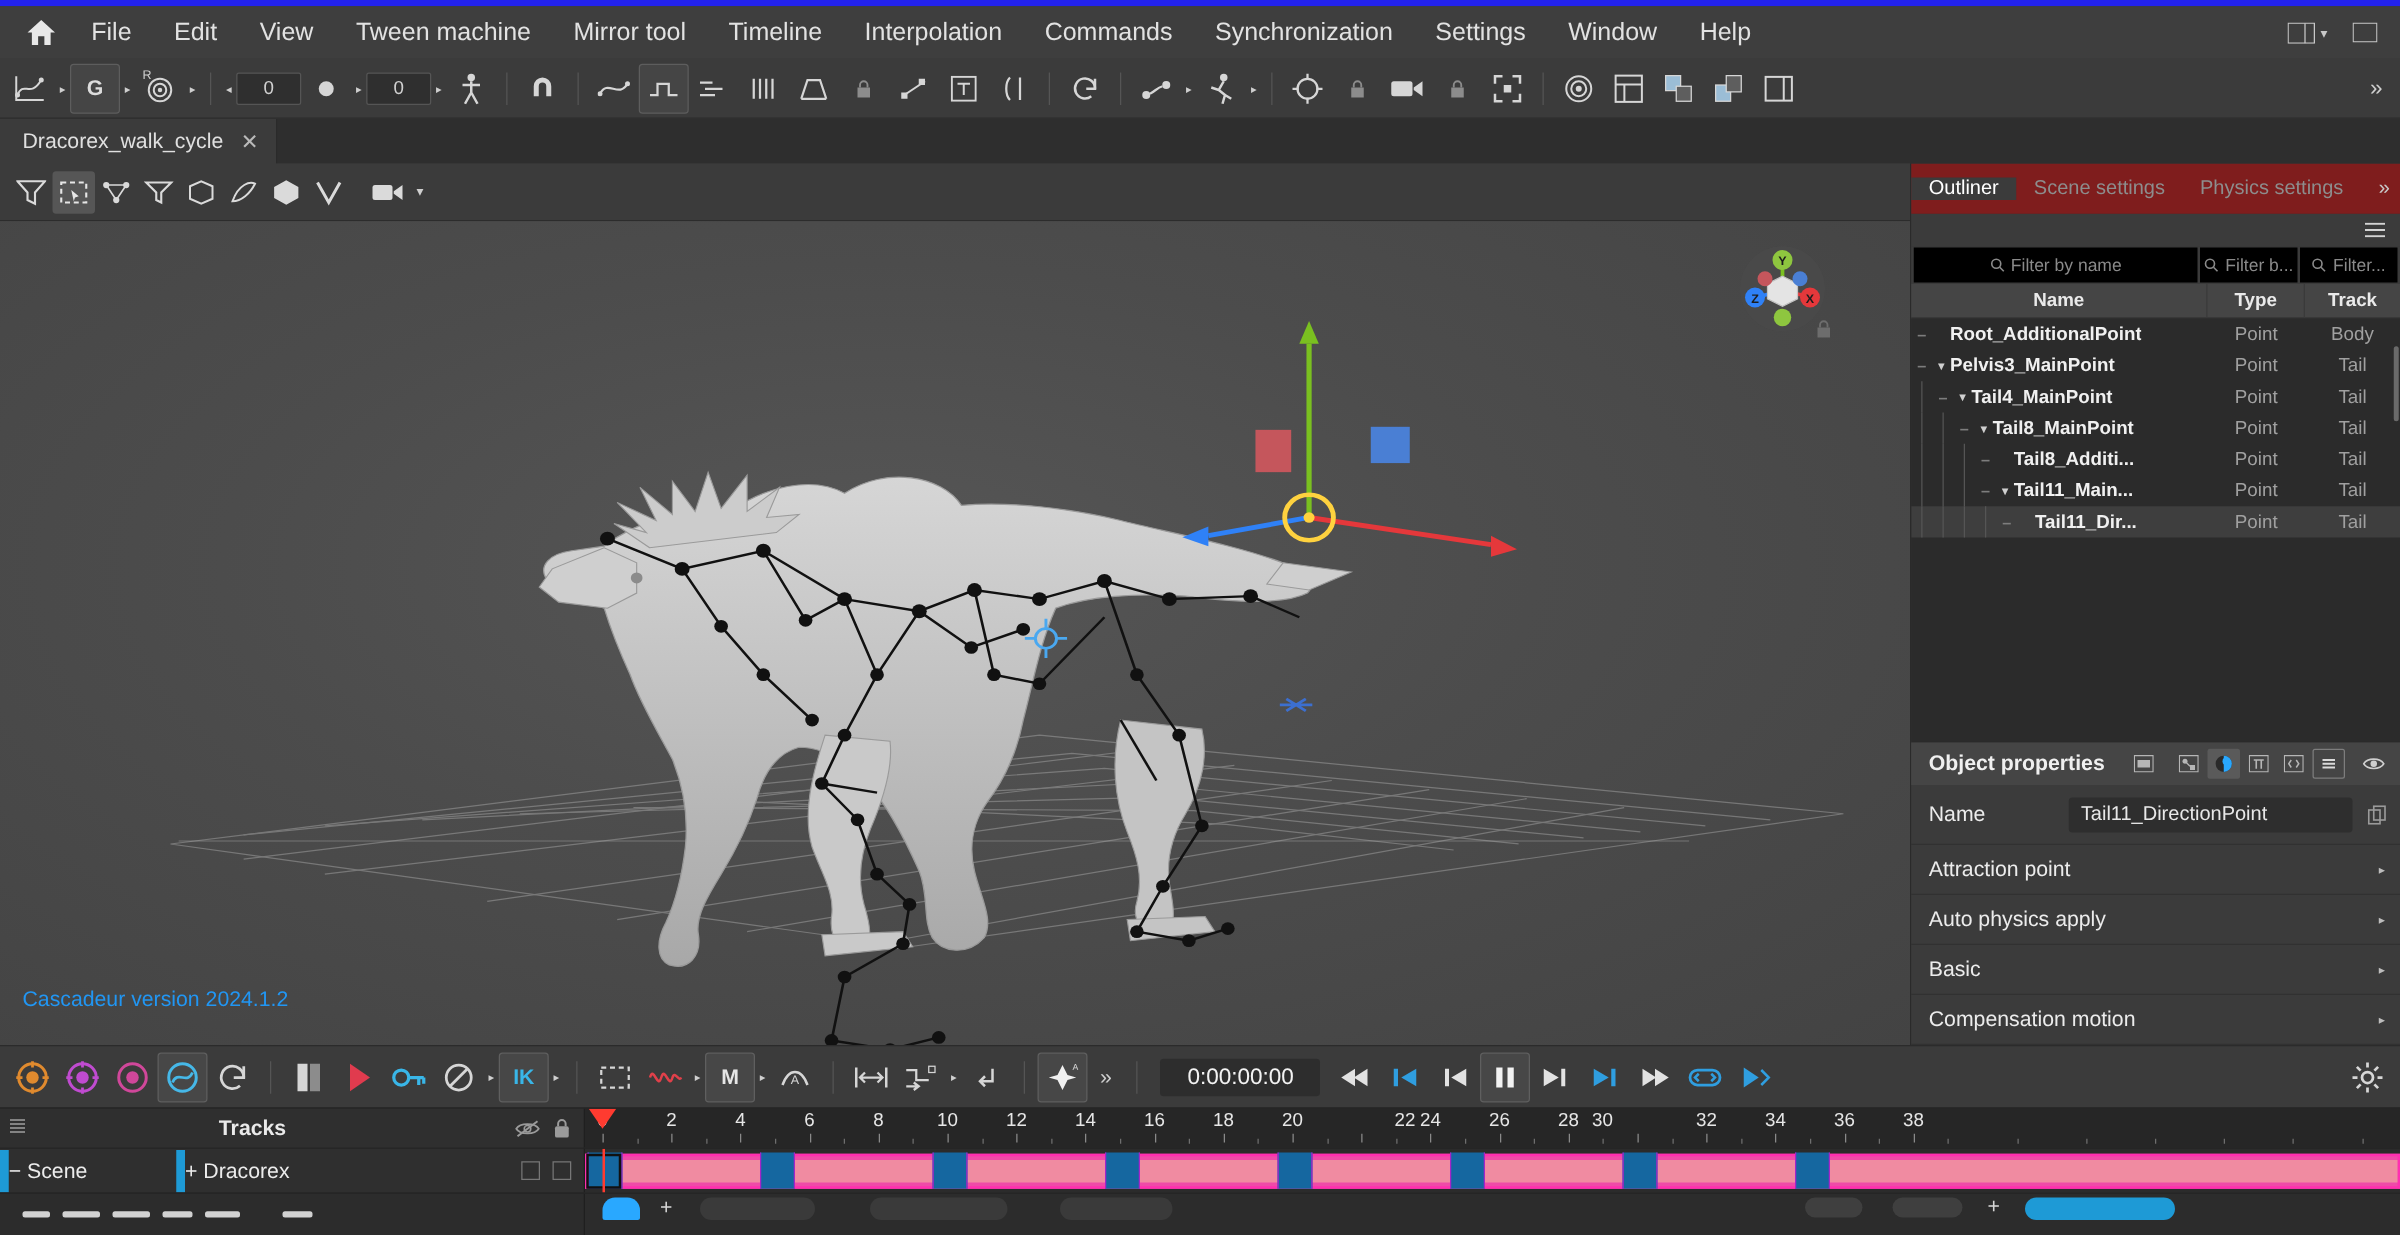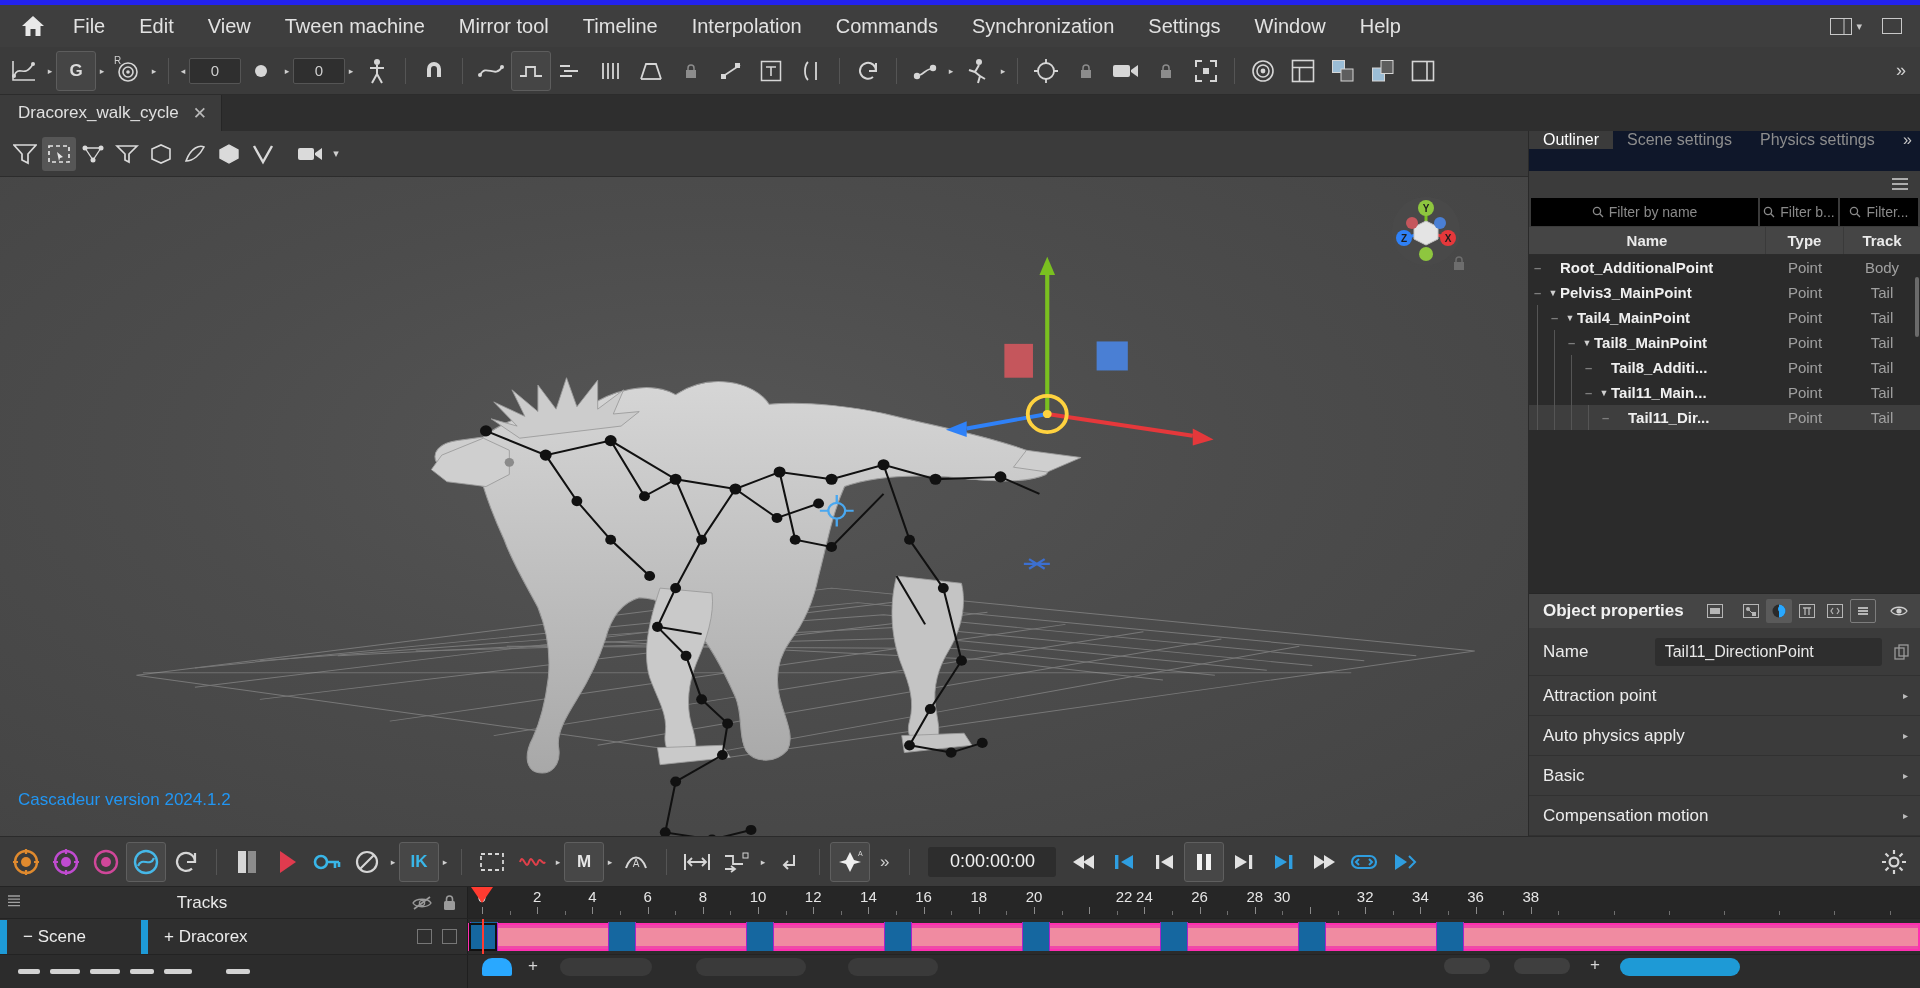--- a/index.html
+++ b/index.html
@@ -55,21 +55,21 @@
   .vtb.sel { background:#565656; }
   .vp { flex:1 1 auto; position:relative; overflow:hidden;
         background:radial-gradient(ellipse at 46% 42%, #565656 0%, #4c4c4c 45%, #434343 100%); }
   .version { position:absolute; left:18px; bottom:26px; color:#2196f3; font-size:17px; }
   .gizmo { position:absolute; right:66px; top:18px; width:72px; height:72px; }
   .gizmo-lock { position:absolute; right:62px; top:78px; font-size:12px; color:#6d6d6d; }
 
   
   .right-dock { flex:0 0 392px; background:#373737; display:flex; flex-direction:column;
                 border-left:1px solid #2a2a2a; min-width:0; }
-  .dock-tabs { flex:0 0 40px; background:#0f172a; display:flex; align-items:flex-start;
+  .dock-tabs { flex:0 0 40px; background:#7f1d1d; display:flex; align-items:center;
                position:relative; }
   .dock-tab { padding:0 14px; display:flex; align-items:center; font-size:16px; color:#8d8d8d;
               cursor:pointer; white-space:nowrap; }
   .dock-tab.active { background:#3b3b3b; color:#fff; }
   .dock-more { margin-left:auto; padding:0 8px; display:flex; align-items:center;
                font-size:16px; color:#c8c8c8; cursor:pointer; }
   .dock-hamb { flex:0 0 26px; background:#3b3b3b; display:flex; align-items:center;
                justify-content:flex-end; padding-right:12px; }
 
   .filter-row { flex:0 0 30px; display:flex; background:#3b3b3b; padding:1px 2px; gap:2px; }
@@ -132,33 +132,33 @@
               font-size:18px; margin:0 8px; }
   .ab-chev { font-size:17px; color:#d0d0d0; padding:0 10px; cursor:pointer; }
 
   
   .tl { flex:0 0 auto; display:flex; flex-direction:column; background:#2c2c2c; }
   .tl-header { height:32px; display:flex; align-items:stretch; background:#2c2c2c;
                border-top:1px solid #242424; }
   .tl-left { flex:0 0 468px; display:flex; align-items:center; background:#2f2f2f;
              border-right:1px solid #1f1f1f; position:relative; }
   .tl-hamb { position:absolute; left:8px; top:8px; }
-  .tl-tracks-lbl { flex:1 1 auto; text-align:center; font-size:17px; font-weight:normal;
+  .tl-tracks-lbl { flex:1 1 auto; text-align:center; font-size:17px; font-weight:bold;
                    color:#eaeaea; }
   .tl-eye { padding:0 8px; color:#9b9b9b; cursor:pointer; }
   .tl-lock { padding:0 10px 0 2px; color:#9b9b9b; cursor:pointer; }
   .ruler { flex:1 1 auto; position:relative; background:#262626; overflow:hidden; }
   .rtick { position:absolute; top:20px; width:1px; height:7px; background:#8a8a8a; }
   .rtick.minor { top:24px; height:4px; background:#6e6e6e; }
   .rlabel { position:absolute; top:1px; font-size:15px; color:#e6e6e6; transform:translateX(-50%); }
 
   .tl-row { height:36px; display:flex; align-items:stretch; border-top:1px solid #232323; }
   .tl-row-left { flex:0 0 468px; display:flex; align-items:center; background:#2f2f2f;
                  border-right:1px solid #1f1f1f; }
-  .scene-chip { display:flex; align-items:flex-start; gap:6px; padding-left:16px; }
+  .scene-chip { display:flex; align-items:flex-start; gap:6px; padding-left:0; }
   .bluebar { width:7px; height:34px; background:#1e9ad6; flex:0 0 7px; }
   .scene-txt { font-size:17px; color:#ececec; }
   .sq { width:15px; height:15px; border:1px solid #777; margin-right:10px; }
   .tl-row-right { flex:1 1 auto; position:relative; background:#2b2b2b; overflow:hidden; }
   .keystrip { position:absolute; left:0; right:0; top:4px; height:28px;
               background:#ef4aa8; border:2px solid #ff2fb0; }
   .keystrip-inner { position:absolute; left:0; right:0; top:3px; bottom:3px; background:#f08ba1; }
   .keyblk { position:absolute; top:3px; bottom:3px; background:#1567a0;
             border-left:1px solid #a524c9; border-right:1px solid #a524c9; }
   .playhead { position:absolute; top:0; bottom:0; width:2px; background:#ff3b30; z-index:6; }

